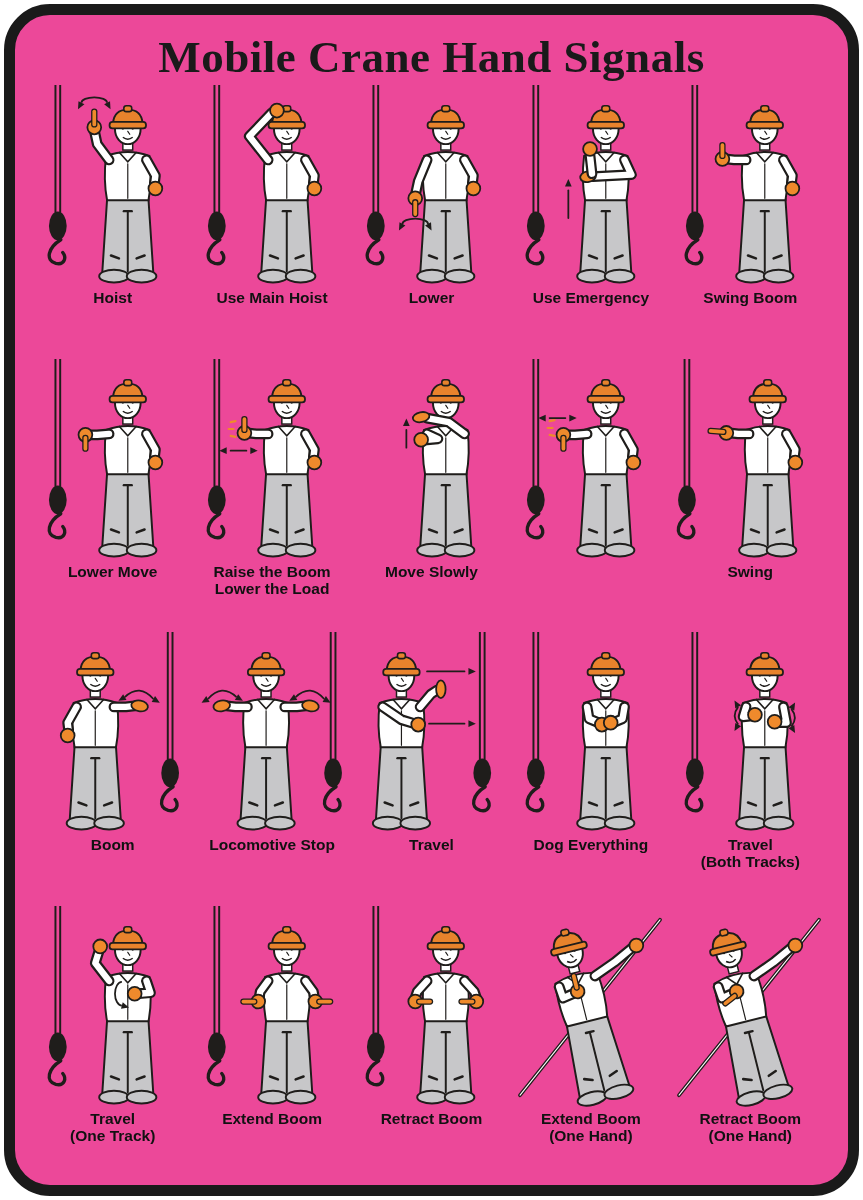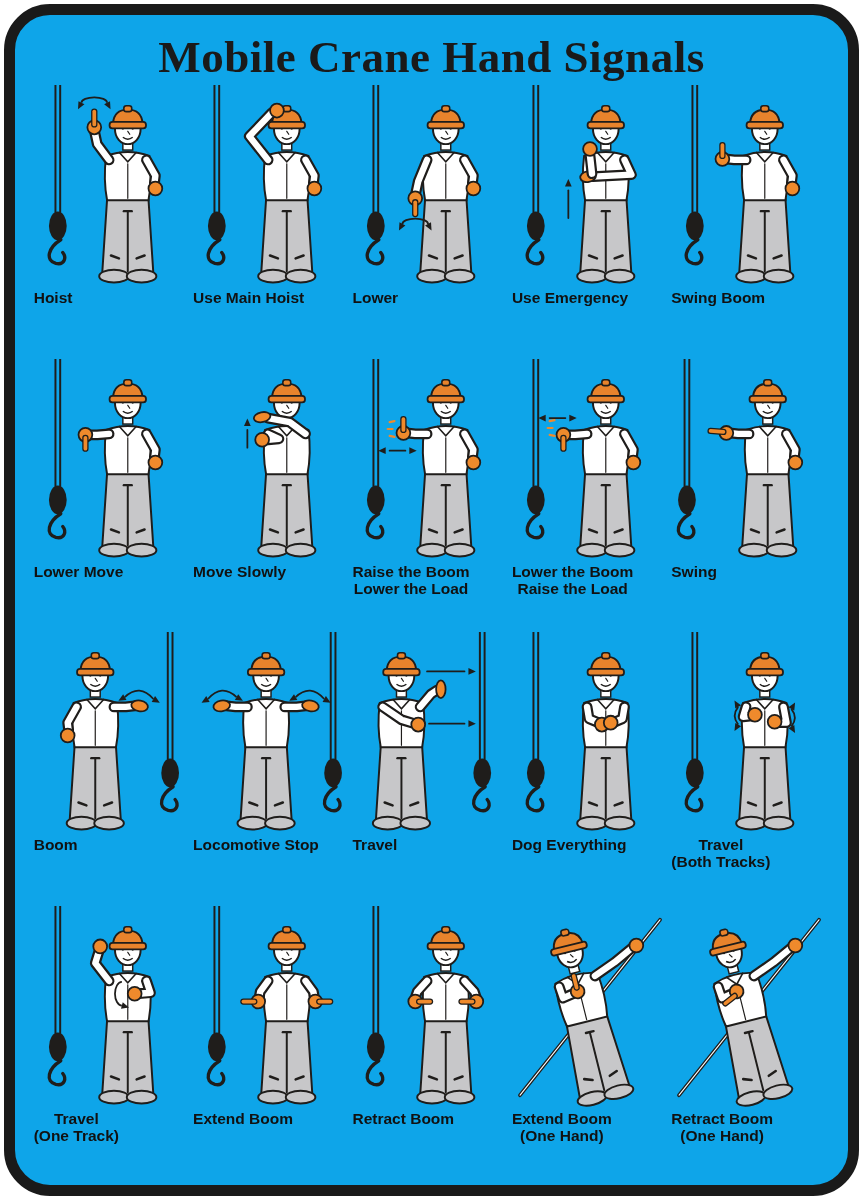--- a/index.html
+++ b/index.html
@@ -1,35 +1,35 @@
 <!DOCTYPE html>
 <html><head>
 <meta charset="utf-8">
 <style>
   html,body{margin:0;padding:0;background:#ffffff;}
   body{width:863px;height:1200px;position:relative;font-family:"Liberation Sans",sans-serif;}
   .frame{
     position:absolute; inset:4px;
     border:11px solid #1a1a1a; border-radius:46px;
-    background:#0ea5e9; box-sizing:border-box;
+    background:#ec4899; box-sizing:border-box;
     padding:6px 18px 6px; display:flex; flex-direction:column;
   }
   .title{
     text-align:center;
     font-family:"Liberation Serif",serif; font-weight:bold;
     font-size:45px; color:#1a1a1a;
     margin:10px 0 2px; letter-spacing:.5px;
   }
   .grid{
     flex:1; display:grid;
     grid-template-columns:repeat(5,1fr);
     grid-template-rows:repeat(4,1fr);
     justify-items:center; align-items:start;
   }
-  figure.cell{margin:0;display:flex;flex-direction:column;align-items:flex-start;}
+  figure.cell{margin:0;display:flex;flex-direction:column;align-items:center;}
   .fig{width:158px;height:202px;}
   .fig svg{width:100%;height:100%;display:block;}
   .cap{
     font-family:"Liberation Sans",sans-serif; font-weight:bold;
     font-size:15.5px; line-height:1.12; color:#111;
     text-align:center; white-space:pre-line; margin-top:2px;
   }
   .source{
     text-align:center; font-family:"Liberation Serif",serif;
     font-size:13.5px; color:#222; margin:2px 0 6px;
@@ -320,58 +320,20 @@
               <line x1="52" y1="80" x2="52" y2="91" stroke="#ef8a2c" stroke-width="3.8" stroke-linecap="round"></line>
             </g>
           </svg>
         </div>
       <figcaption class="cap">Lower Move</figcaption>
     </figure>
     <figure class="cell">
       <div class="fig">
           <svg viewBox="0 0 160 205" xmlns="http://www.w3.org/2000/svg" preserveAspectRatio="xMidYMid meet">
             <g>
-              <path d="M 74 116 L 69 192 L 121 192 L 116 116 Z" fill="#c7c7c9" stroke="#1f1d1b" stroke-width="2"></path>
-              <ellipse cx="81" cy="194" rx="15" ry="6.5" fill="#c7c7c9" stroke="#1f1d1b" stroke-width="2"></ellipse>
-              <ellipse cx="109" cy="194" rx="15" ry="6.5" fill="#c7c7c9" stroke="#1f1d1b" stroke-width="2"></ellipse>
-              <line x1="95" y1="128" x2="95" y2="189" stroke="#1f1d1b" stroke-width="2" stroke-linecap="round"></line>
-              <line x1="91" y1="128" x2="99" y2="128" stroke="#1f1d1b" stroke-width="2.4" stroke-linecap="round"></line>
-              <line x1="78" y1="173" x2="86" y2="176" stroke="#1f1d1b" stroke-width="2.6" stroke-linecap="round"></line>
-              <line x1="104" y1="176" x2="112" y2="173" stroke="#1f1d1b" stroke-width="2.6" stroke-linecap="round"></line>
-              <path d="M 73 72 Q 70 96 74 117 L 116 117 Q 120 96 117 72 Q 95 64 73 72 Z" fill="#ffffff" stroke="#1f1d1b" stroke-width="2"></path>
-              <line x1="95" y1="80" x2="95" y2="115" stroke="#1f1d1b" stroke-width="1.2" stroke-linecap="round"></line>
-              <path d="M 86 68 L 95 78 L 104 68" fill="none" stroke="#1f1d1b" stroke-width="1.6"></path>
-              <rect x="90" y="56" width="10" height="10" fill="#ffffff" stroke="#1f1d1b" stroke-width="1.5"></rect>
-              <ellipse cx="95" cy="45" rx="13" ry="15" fill="#ffffff" stroke="#1f1d1b" stroke-width="2"></ellipse>
-              <circle cx="90" cy="44" r="1.3" fill="#1f1d1b"></circle>
-              <circle cx="100" cy="44" r="1.3" fill="#1f1d1b"></circle>
-              <line x1="95" y1="47" x2="97" y2="50" stroke="#1f1d1b" stroke-width="1.2" stroke-linecap="round"></line>
-              <path d="M 90 53 Q 95 57 100 53" fill="none" stroke="#1f1d1b" stroke-width="1.5"></path>
-              <g>
-                <path d="M 80 39 Q 81 25 95 25 Q 109 25 110 39 Z" fill="#e8832c" stroke="#1f1d1b" stroke-width="2"></path>
-                <rect x="91" y="21" width="8" height="6" rx="2.5" fill="#e8832c" stroke="#1f1d1b" stroke-width="1.6"></rect>
-                <rect x="76.5" y="37.5" width="37" height="6.5" rx="3" fill="#e8832c" stroke="#1f1d1b" stroke-width="1.8"></rect>
-              </g>
-              <path d="M 114 76 L 98 64 L 76 60" fill="none" stroke="#1f1d1b" stroke-width="11" stroke-linecap="round" stroke-linejoin="round"></path>
-              <path d="M 114 76 L 98 64 L 76 60" fill="none" stroke="#ffffff" stroke-width="6.5" stroke-linecap="round" stroke-linejoin="round"></path>
-              <ellipse cx="70" cy="59" rx="8.5" ry="5" transform="rotate(-12 70 59)" fill="#ef8a2c" stroke="#1f1d1b" stroke-width="1.8"></ellipse>
-              <path d="M 76 76 L 87 81 L 76 82" fill="none" stroke="#1f1d1b" stroke-width="11" stroke-linecap="round" stroke-linejoin="round"></path>
-              <path d="M 76 76 L 87 81 L 76 82" fill="none" stroke="#ffffff" stroke-width="6.5" stroke-linecap="round" stroke-linejoin="round"></path>
-              <ellipse cx="70" cy="82" rx="7" ry="7" transform="rotate(0 70 82)" fill="#ef8a2c" stroke="#1f1d1b" stroke-width="1.8"></ellipse>
-              <line x1="55" y1="90" x2="55" y2="72" stroke="#1f1d1b" stroke-width="1.8" stroke-linecap="round"></line>
-              <polygon points="0,-3.4 7.5,0 0,3.4" transform="translate(55 68) rotate(-90)" fill="#1f1d1b"></polygon>
-            </g>
-          </svg>
-        </div>
-      <figcaption class="cap">Move Slowly</figcaption>
-    </figure>
-    <figure class="cell">
-      <div class="fig">
-          <svg viewBox="0 0 160 205" xmlns="http://www.w3.org/2000/svg" preserveAspectRatio="xMidYMid meet">
-            <g>
               <line x1="21.6" y1="0" x2="21.6" y2="129" stroke="#1f1d1b" stroke-width="2" stroke-linecap="round"></line>
               <line x1="26.4" y1="0" x2="26.4" y2="129" stroke="#1f1d1b" stroke-width="2" stroke-linecap="round"></line>
             </g>
             <g>
               <ellipse cx="24" cy="143" rx="9" ry="14.5" fill="#1f1d1b"></ellipse>
               <path d="M 27 157 C 14 165, 11 178, 22 181 C 31 183, 33 175, 29 170" fill="none" stroke="#1f1d1b" stroke-width="3.4" stroke-linecap="round"></path>
             </g>
             <g>
               <path d="M 74 116 L 69 192 L 121 192 L 116 116 Z" fill="#c7c7c9" stroke="#1f1d1b" stroke-width="2"></path>
               <ellipse cx="81" cy="194" rx="15" ry="6.5" fill="#c7c7c9" stroke="#1f1d1b" stroke-width="2"></ellipse>
@@ -411,20 +373,58 @@
             </g>
           </svg>
         </div>
       <figcaption class="cap">Raise the Boom
 Lower the Load</figcaption>
     </figure>
     <figure class="cell">
       <div class="fig">
           <svg viewBox="0 0 160 205" xmlns="http://www.w3.org/2000/svg" preserveAspectRatio="xMidYMid meet">
             <g>
+              <path d="M 74 116 L 69 192 L 121 192 L 116 116 Z" fill="#c7c7c9" stroke="#1f1d1b" stroke-width="2"></path>
+              <ellipse cx="81" cy="194" rx="15" ry="6.5" fill="#c7c7c9" stroke="#1f1d1b" stroke-width="2"></ellipse>
+              <ellipse cx="109" cy="194" rx="15" ry="6.5" fill="#c7c7c9" stroke="#1f1d1b" stroke-width="2"></ellipse>
+              <line x1="95" y1="128" x2="95" y2="189" stroke="#1f1d1b" stroke-width="2" stroke-linecap="round"></line>
+              <line x1="91" y1="128" x2="99" y2="128" stroke="#1f1d1b" stroke-width="2.4" stroke-linecap="round"></line>
+              <line x1="78" y1="173" x2="86" y2="176" stroke="#1f1d1b" stroke-width="2.6" stroke-linecap="round"></line>
+              <line x1="104" y1="176" x2="112" y2="173" stroke="#1f1d1b" stroke-width="2.6" stroke-linecap="round"></line>
+              <path d="M 73 72 Q 70 96 74 117 L 116 117 Q 120 96 117 72 Q 95 64 73 72 Z" fill="#ffffff" stroke="#1f1d1b" stroke-width="2"></path>
+              <line x1="95" y1="80" x2="95" y2="115" stroke="#1f1d1b" stroke-width="1.2" stroke-linecap="round"></line>
+              <path d="M 86 68 L 95 78 L 104 68" fill="none" stroke="#1f1d1b" stroke-width="1.6"></path>
+              <rect x="90" y="56" width="10" height="10" fill="#ffffff" stroke="#1f1d1b" stroke-width="1.5"></rect>
+              <ellipse cx="95" cy="45" rx="13" ry="15" fill="#ffffff" stroke="#1f1d1b" stroke-width="2"></ellipse>
+              <circle cx="90" cy="44" r="1.3" fill="#1f1d1b"></circle>
+              <circle cx="100" cy="44" r="1.3" fill="#1f1d1b"></circle>
+              <line x1="95" y1="47" x2="97" y2="50" stroke="#1f1d1b" stroke-width="1.2" stroke-linecap="round"></line>
+              <path d="M 90 53 Q 95 57 100 53" fill="none" stroke="#1f1d1b" stroke-width="1.5"></path>
+              <g>
+                <path d="M 80 39 Q 81 25 95 25 Q 109 25 110 39 Z" fill="#e8832c" stroke="#1f1d1b" stroke-width="2"></path>
+                <rect x="91" y="21" width="8" height="6" rx="2.5" fill="#e8832c" stroke="#1f1d1b" stroke-width="1.6"></rect>
+                <rect x="76.5" y="37.5" width="37" height="6.5" rx="3" fill="#e8832c" stroke="#1f1d1b" stroke-width="1.8"></rect>
+              </g>
+              <path d="M 114 76 L 98 64 L 76 60" fill="none" stroke="#1f1d1b" stroke-width="11" stroke-linecap="round" stroke-linejoin="round"></path>
+              <path d="M 114 76 L 98 64 L 76 60" fill="none" stroke="#ffffff" stroke-width="6.5" stroke-linecap="round" stroke-linejoin="round"></path>
+              <ellipse cx="70" cy="59" rx="8.5" ry="5" transform="rotate(-12 70 59)" fill="#ef8a2c" stroke="#1f1d1b" stroke-width="1.8"></ellipse>
+              <path d="M 76 76 L 87 81 L 76 82" fill="none" stroke="#1f1d1b" stroke-width="11" stroke-linecap="round" stroke-linejoin="round"></path>
+              <path d="M 76 76 L 87 81 L 76 82" fill="none" stroke="#ffffff" stroke-width="6.5" stroke-linecap="round" stroke-linejoin="round"></path>
+              <ellipse cx="70" cy="82" rx="7" ry="7" transform="rotate(0 70 82)" fill="#ef8a2c" stroke="#1f1d1b" stroke-width="1.8"></ellipse>
+              <line x1="55" y1="90" x2="55" y2="72" stroke="#1f1d1b" stroke-width="1.8" stroke-linecap="round"></line>
+              <polygon points="0,-3.4 7.5,0 0,3.4" transform="translate(55 68) rotate(-90)" fill="#1f1d1b"></polygon>
+            </g>
+          </svg>
+        </div>
+      <figcaption class="cap">Move Slowly</figcaption>
+    </figure>
+    <figure class="cell">
+      <div class="fig">
+          <svg viewBox="0 0 160 205" xmlns="http://www.w3.org/2000/svg" preserveAspectRatio="xMidYMid meet">
+            <g>
               <line x1="21.6" y1="0" x2="21.6" y2="129" stroke="#1f1d1b" stroke-width="2" stroke-linecap="round"></line>
               <line x1="26.4" y1="0" x2="26.4" y2="129" stroke="#1f1d1b" stroke-width="2" stroke-linecap="round"></line>
             </g>
             <g>
               <ellipse cx="24" cy="143" rx="9" ry="14.5" fill="#1f1d1b"></ellipse>
               <path d="M 27 157 C 14 165, 11 178, 22 181 C 31 183, 33 175, 29 170" fill="none" stroke="#1f1d1b" stroke-width="3.4" stroke-linecap="round"></path>
             </g>
             <g>
               <path d="M 74 116 L 69 192 L 121 192 L 116 116 Z" fill="#c7c7c9" stroke="#1f1d1b" stroke-width="2"></path>
               <ellipse cx="81" cy="194" rx="15" ry="6.5" fill="#c7c7c9" stroke="#1f1d1b" stroke-width="2"></ellipse>
@@ -457,22 +457,20 @@
               <line x1="52" y1="80" x2="52" y2="91" stroke="#ef8a2c" stroke-width="3.8" stroke-linecap="round"></line>
               <line x1="38" y1="63" x2="43" y2="62" stroke="#ef8a2c" stroke-width="2.2" stroke-linecap="round"></line>
               <line x1="36" y1="70" x2="41" y2="70" stroke="#ef8a2c" stroke-width="2.2" stroke-linecap="round"></line>
               <line x1="38" y1="77" x2="43" y2="78" stroke="#ef8a2c" stroke-width="2.2" stroke-linecap="round"></line>
               <line x1="38" y1="60" x2="54" y2="60" stroke="#1f1d1b" stroke-width="1.8" stroke-linecap="round"></line>
               <polygon points="0,-3.4 7.5,0 0,3.4" transform="translate(58 60) rotate(0)" fill="#1f1d1b"></polygon>
               <polygon points="0,-3.4 7.5,0 0,3.4" transform="translate(34 60) rotate(180)" fill="#1f1d1b"></polygon>
             </g>
           </svg>
         </div>
-      <figcaption class="cap">Lower the Boom
-Raise the Load</figcaption>
     </figure>
     <figure class="cell">
       <div class="fig">
           <svg viewBox="0 0 160 205" xmlns="http://www.w3.org/2000/svg" preserveAspectRatio="xMidYMid meet">
             <g>
               <line x1="13.6" y1="0" x2="13.6" y2="129" stroke="#1f1d1b" stroke-width="2" stroke-linecap="round"></line>
               <line x1="18.4" y1="0" x2="18.4" y2="129" stroke="#1f1d1b" stroke-width="2" stroke-linecap="round"></line>
             </g>
             <g>
               <ellipse cx="16" cy="143" rx="9" ry="14.5" fill="#1f1d1b"></ellipse>

